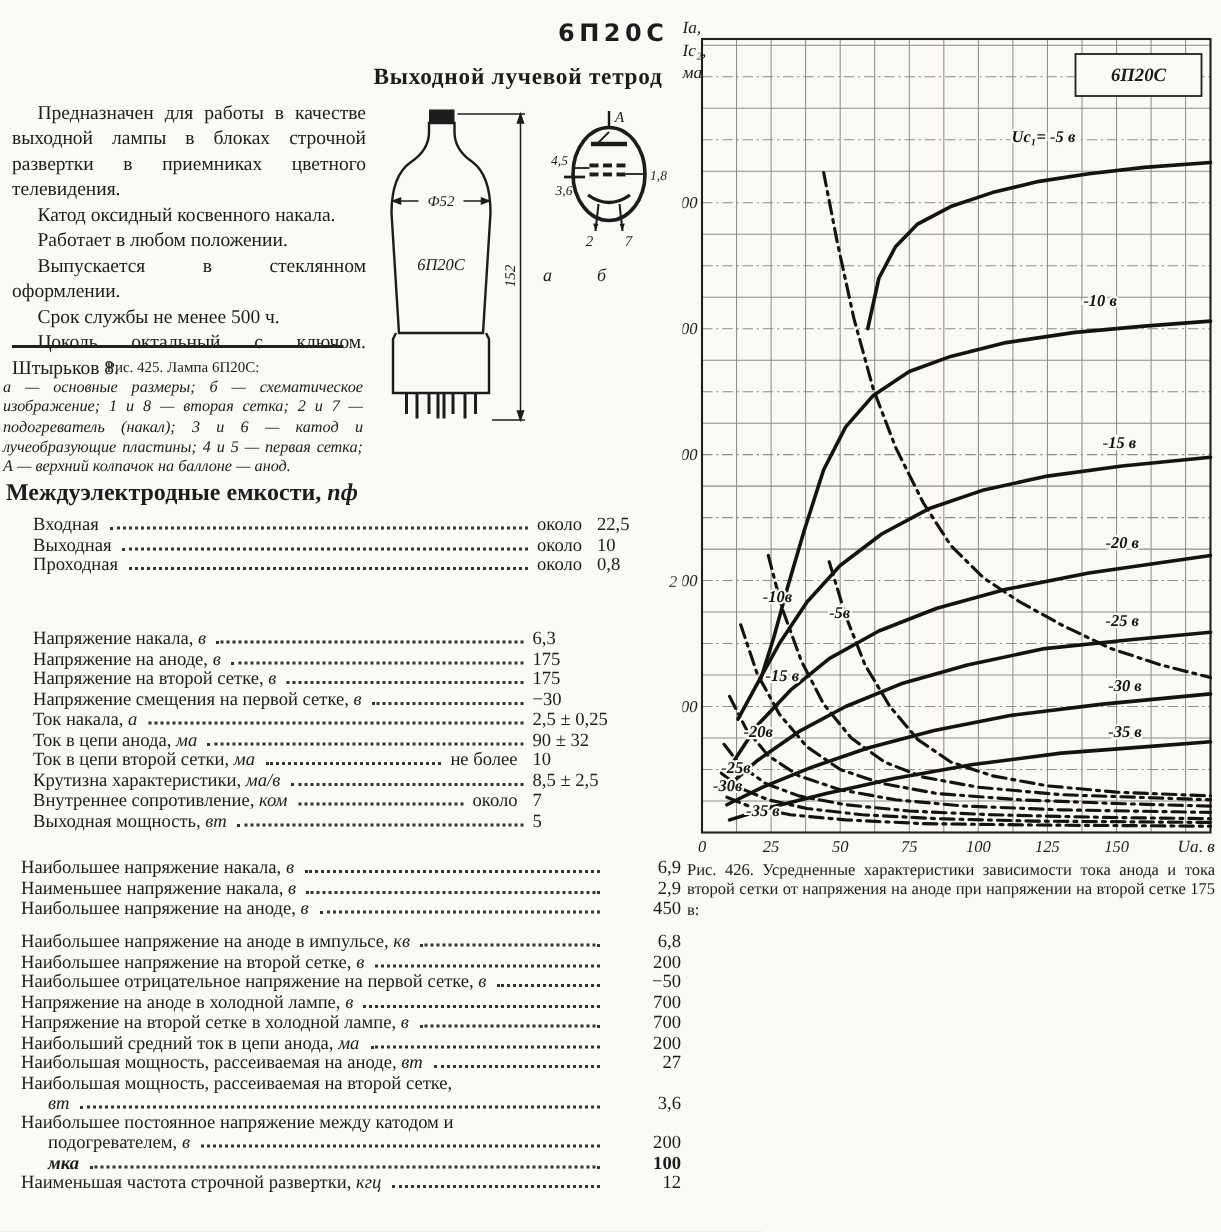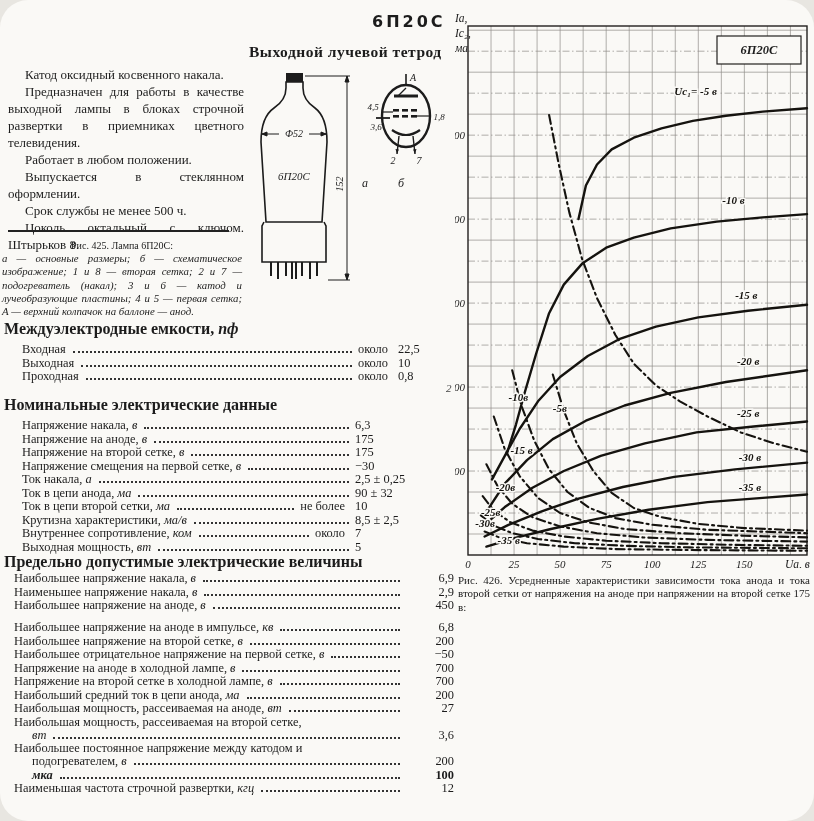--- a/index.html
+++ b/index.html
@@ -1,20 +1,19 @@
 <!DOCTYPE html>
 <html><head>
 <meta charset="utf-8">
 <style>
   html,body{margin:0;padding:0;background:#e8e6e1;}
   .page{
     position:relative;width:814px;height:821px;margin:0 auto;
     background:#faf9f6;color:#1c1c1c;overflow:hidden;
     font-family:"Liberation Serif","DejaVu Serif",serif;
-    border-radius:28px;
   }
   .abs{position:absolute;}
   .tube-title{font-weight:bold;font-size:16px;letter-spacing:3px;font-family:"DejaVu Sans",sans-serif;}
   .subtitle{font-weight:bold;font-size:15.5px;letter-spacing:.5px;}
   .intro{width:236px;font-size:13px;line-height:17px;text-align:justify;}
   .intro p{margin:0;text-indent:17px;}
   .divider{background:#222;height:2px;}
   .figcap{width:240px;font-size:10.8px;line-height:13.2px;text-align:justify;}
   .figcap .t{display:block;text-align:center;font-size:10px;}
   .figcap i{font-style:italic;}
@@ -41,22 +40,22 @@
 </style>
 </head>
 <body>
 
 <div class="page">
 
   <div class="abs tube-title" style="left:372px;top:12px;">6П20С</div>
   <div class="abs subtitle" style="left:249px;top:43px;">Выходной лучевой тетрод</div>
 
   <div class="abs intro" style="left:8px;top:66px;" id="intro">
+      <p>Предназначен для работы в качестве выходной лампы в блоках строчной развертки в приемниках цветного телевидения.</p>
       <p>Катод оксидный косвенного накала.</p>
-      <p>Предназначен для работы в качестве выходной лампы в блоках строчной развертки в приемниках цветного телевидения.</p>
       <p>Работает в любом положении.</p>
       <p>Выпускается в стеклянном оформлении.</p>
       <p>Срок службы не менее 500 ч.</p>
       <p>Цоколь октальный с ключом. Штырьков 8.</p>
     </div>
 
   <svg class="abs figure-svg" style="left:246px;top:72px;" width="212" height="238" viewBox="0 0 212 238">
     <g stroke="#1c1c1c" fill="none" stroke-width="1.6">
       <rect x="40" y="1" width="17" height="9" fill="#1c1c1c" stroke="none"></rect>
       <path d="M40,10 L40,16 Q40,28 28,36 Q15,45 15,70 L20,150 L76,150 L81,70 Q81,45 69,36 Q57,28 57,16 L57,10 Z"></path>
@@ -147,23 +146,20 @@
         <span class="val">10</span>
       </div>
       <div class="spec-row">
         <span class="lbl">Проходная</span>
         <span class="dots"></span>
         <span class="q">около</span>
         <span class="val">0,8</span>
       </div>
     </div>
 
-  <div class="abs sec-h" style="left:4px;top:396px;">
-    <span>Номинальные электрические данные</span>
-  </div>
   <div class="abs rows nominal-rows" style="left:22px;top:419px;width:428px;" id="nominal-rows">
       <div class="spec-row">
         <span class="lbl">Напряжение накала,</span>
         <i class="u">&nbsp;в</i>
         <span class="dots"></span>
         <span class="val">6,3</span>
       </div>
       <div class="spec-row">
         <span class="lbl">Напряжение на аноде,</span>
         <i class="u">&nbsp;в</i>
@@ -215,23 +211,20 @@
         <span class="val">7</span>
       </div>
       <div class="spec-row">
         <span class="lbl">Выходная мощность,</span>
         <i class="u">&nbsp;вт</i>
         <span class="dots"></span>
         <span class="val">5</span>
       </div>
     </div>
 
-  <div class="abs sec-h" style="left:4px;top:553px;">
-    <span>Предельно допустимые электрические величины</span>
-  </div>
   <div class="abs rows limits-rows" style="left:14px;top:572px;width:440px;" id="limits-rows">
       <div class="spec-row">
         <span class="lbl">Наибольшее напряжение накала,</span>
         <i class="u">&nbsp;в</i>
         <span class="dots"></span>
         <span class="val">6,9</span>
       </div>
       <div class="spec-row">
         <span class="lbl">Наименьшее напряжение накала,</span>
         <i class="u">&nbsp;в</i>

